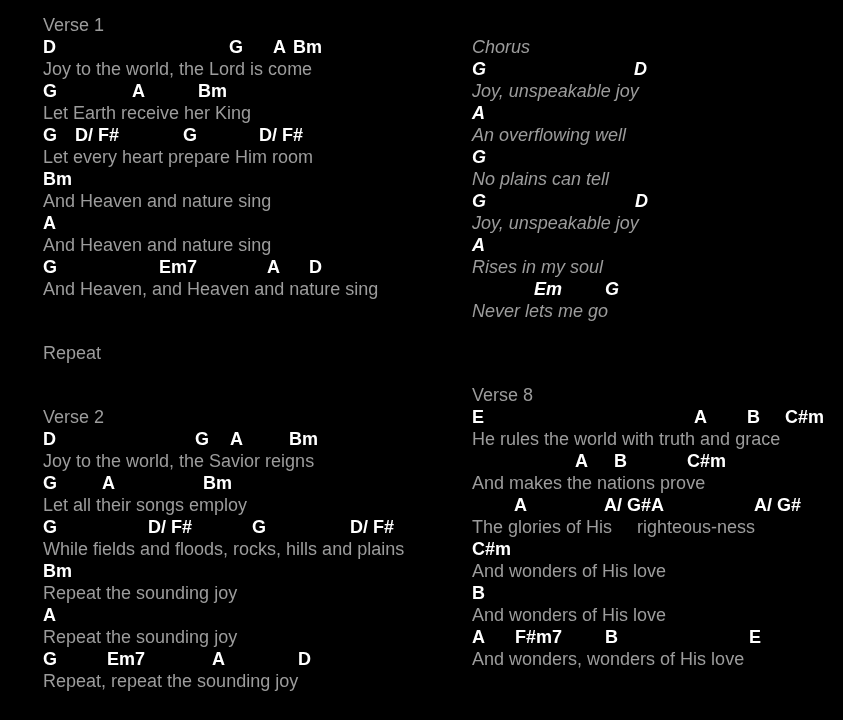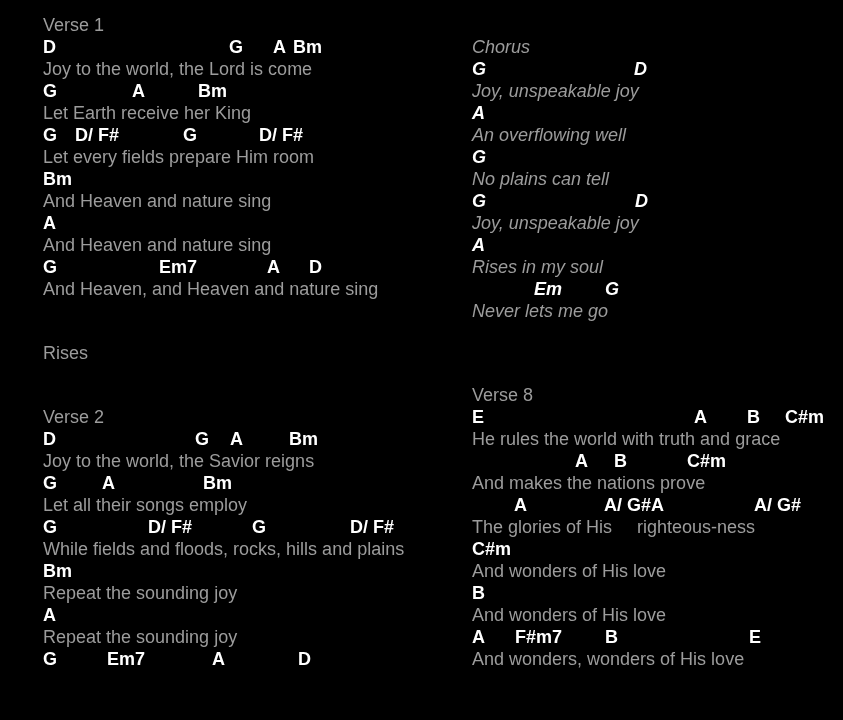--- a/index.html
+++ b/index.html
@@ -74,39 +74,39 @@
           <span class="chord" style="left: 89px;">A</span>
           <span class="chord" style="left: 155px;">Bm</span>
         </div>
         <div class="lyric-line">Let Earth receive her King</div>
         <div class="chord-line">
           <span class="chord" style="left: 0px;">G</span>
           <span class="chord" style="left: 32px;">D/ F#</span>
           <span class="chord" style="left: 140px;">G</span>
           <span class="chord" style="left: 216px;">D/ F#</span>
         </div>
-        <div class="lyric-line">Let every fields prepare Him room</div>
+        <div class="lyric-line">Let every heart prepare Him room</div>
         <div class="chord-line">
           <span class="chord" style="left: 0px;">Bm</span>
         </div>
         <div class="lyric-line">And Heaven and nature sing</div>
         <div class="chord-line">
           <span class="chord" style="left: 0px;">A</span>
         </div>
         <div class="lyric-line">And Heaven and nature sing</div>
         <div class="chord-line">
           <span class="chord" style="left: 0px;">G</span>
           <span class="chord" style="left: 116px;">Em7</span>
           <span class="chord" style="left: 224px;">A</span>
           <span class="chord" style="left: 266px;">D</span>
         </div>
         <div class="lyric-line">And Heaven, and Heaven and nature sing</div>
       </div>
       <div class="section">
-        <div class="section-header">Rises</div>
+        <div class="section-header">Repeat</div>
       </div>
       <div class="section">
         <div class="section-header">Verse 2</div>
         <div class="chord-line">
           <span class="chord" style="left: 0px;">D</span>
           <span class="chord" style="left: 152px;">G</span>
           <span class="chord" style="left: 187px;">A</span>
           <span class="chord" style="left: 246px;">Bm</span>
         </div>
         <div class="lyric-line">Joy to the world, the Savior reigns</div>
@@ -130,20 +130,21 @@
         <div class="chord-line">
           <span class="chord" style="left: 0px;">A</span>
         </div>
         <div class="lyric-line">Repeat the sounding joy</div>
         <div class="chord-line">
           <span class="chord" style="left: 0px;">G</span>
           <span class="chord" style="left: 64px;">Em7</span>
           <span class="chord" style="left: 169px;">A</span>
           <span class="chord" style="left: 255px;">D</span>
         </div>
+        <div class="lyric-line">Repeat, repeat the sounding joy</div>
       </div>
     </div>
   <div class="col col-right">
       <div class="section">
         <div class="section-header">Chorus</div>
         <div class="chord-line">
           <span class="chord" style="left: 0px;">G</span>
           <span class="chord" style="left: 162px;">D</span>
         </div>
         <div class="lyric-line">Joy, unspeakable joy</div>

